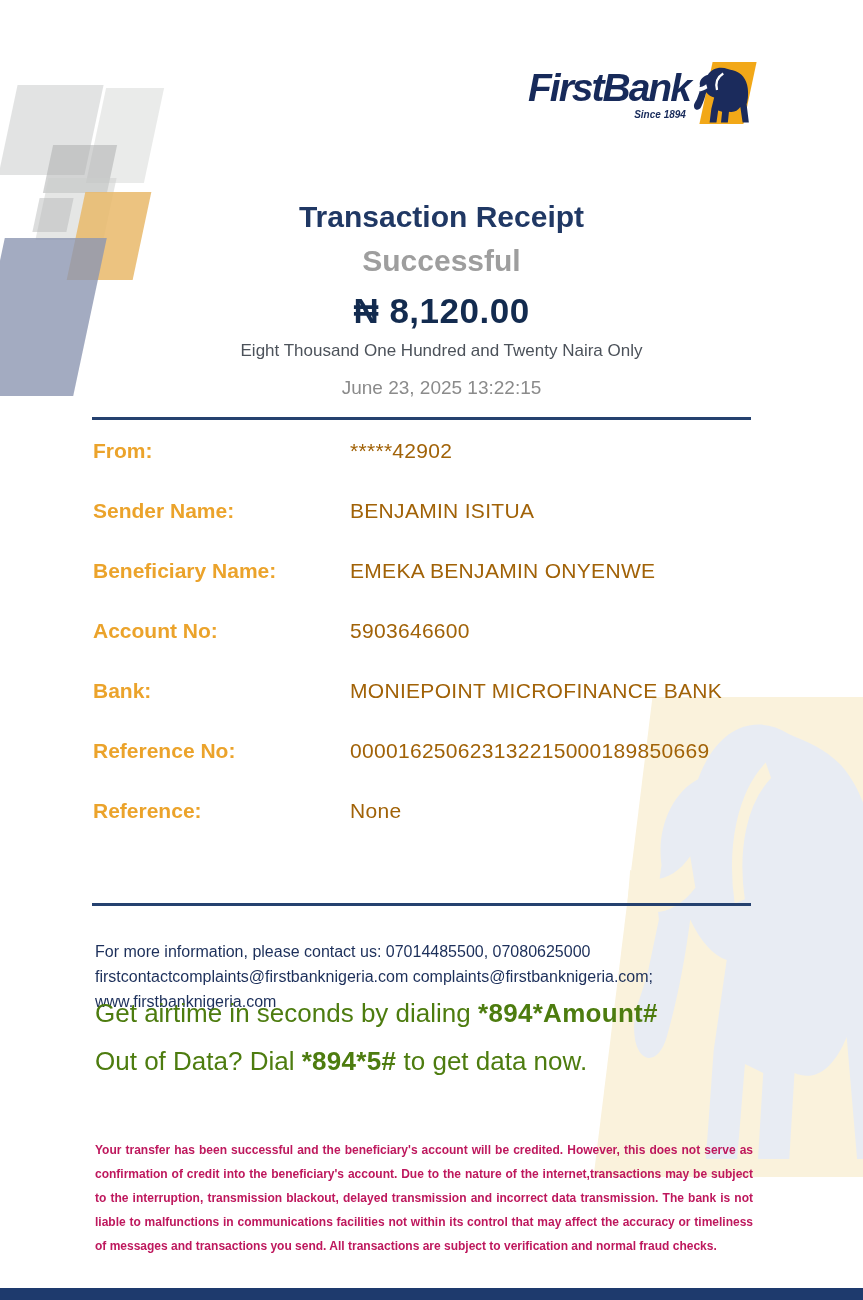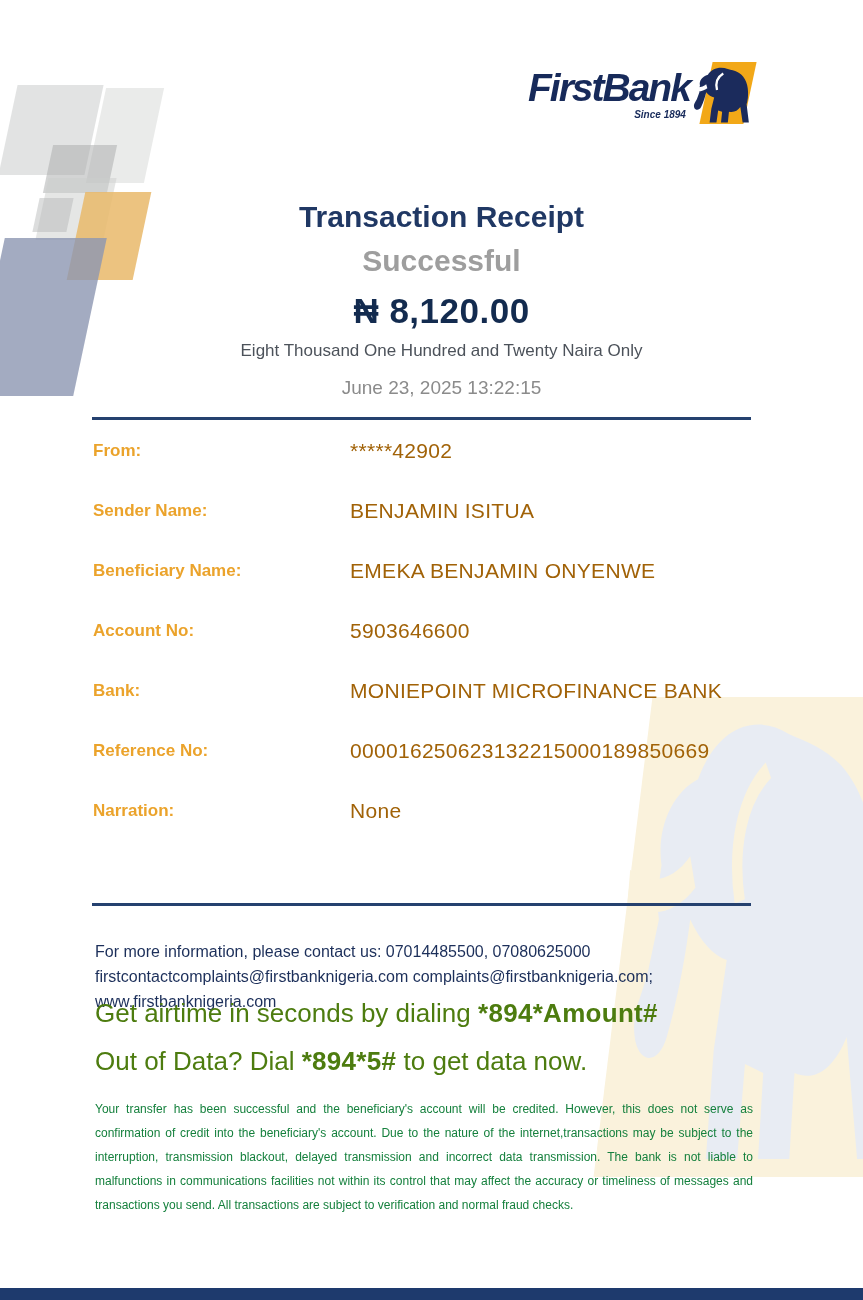--- a/index.html
+++ b/index.html
@@ -42,29 +42,29 @@
   .amount{top:291px;font-size:35px;font-weight:800;color:#132b4f;letter-spacing:.5px;}
   .amount-words{top:341px;font-size:17px;color:#4c525a;}
   .datetime{top:377px;font-size:19px;color:#8b8b8b;}
   
   .divider{position:absolute;left:92px;width:659px;height:3px;background:#25416f;z-index:2;}
   .divider-1{top:417px;}
   .divider-2{top:903px;}
   
   .details{position:absolute;left:93px;top:421px;width:659px;z-index:2;}
   .detail-row{height:60px;display:flex;align-items:center;}
-  .detail-label{width:257px;font-size:17px;font-weight:bold;color:#eba32b;flex:0 0 auto;}
+  .detail-label{width:257px;font-size:21px;font-weight:bold;color:#eba32b;flex:0 0 auto;}
   .detail-value{font-size:21px;color:#a16207;letter-spacing:.3px;white-space:nowrap;}
   
   .contact{position:absolute;left:95px;top:940px;width:660px;font-size:16px;color:#1c2f5a;line-height:1.55;z-index:2;}
   .promo{position:absolute;left:95px;top:997px;width:680px;font-size:26px;color:#4d7c0f;z-index:2;}
   .promo p{margin:0 0 15px 0;line-height:1.25;}
   .promo .code{font-weight:800;letter-spacing:.3px;}
-  .disclaimer{position:absolute;left:95px;top:1097px;width:658px;font-size:12px;color:#15803d;
-    line-height:24px;text-align:justify;z-index:2;}
+  .disclaimer{position:absolute;left:95px;top:1138px;width:658px;font-size:12px;color:#be185d;
+    line-height:24px;text-align:justify;z-index:2;font-weight:bold;}
   .bottom-bar{position:absolute;left:0;bottom:0;width:100%;height:12px;background:#1e3a6d;z-index:4;}
 </style>
 </head>
 <body>
 
 <div class="receipt">
 
   <div class="deco">
     <div class="s1"></div>
     <div class="s2"></div>
@@ -126,21 +126,21 @@
     </div>
     <div class="detail-row">
       <span class="detail-label">Bank:</span>
       <span class="detail-value">MONIEPOINT MICROFINANCE BANK</span>
     </div>
     <div class="detail-row">
       <span class="detail-label">Reference No:</span>
       <span class="detail-value">000016250623132215000189850669</span>
     </div>
     <div class="detail-row">
-      <span class="detail-label">Narration:</span>
+      <span class="detail-label">Reference:</span>
       <span class="detail-value">None</span>
     </div>
   </div>
 
   <div class="divider divider-2"></div>
 
   <div class="contact">For more information, please contact us: 07014485500, 07080625000 firstcontactcomplaints@firstbanknigeria.com complaints@firstbanknigeria.com; www.firstbanknigeria.com</div>
 
   <div class="promo">
     <p><span>Get airtime in seconds by dialing </span><span class="code">*894*Amount#</span></p>

